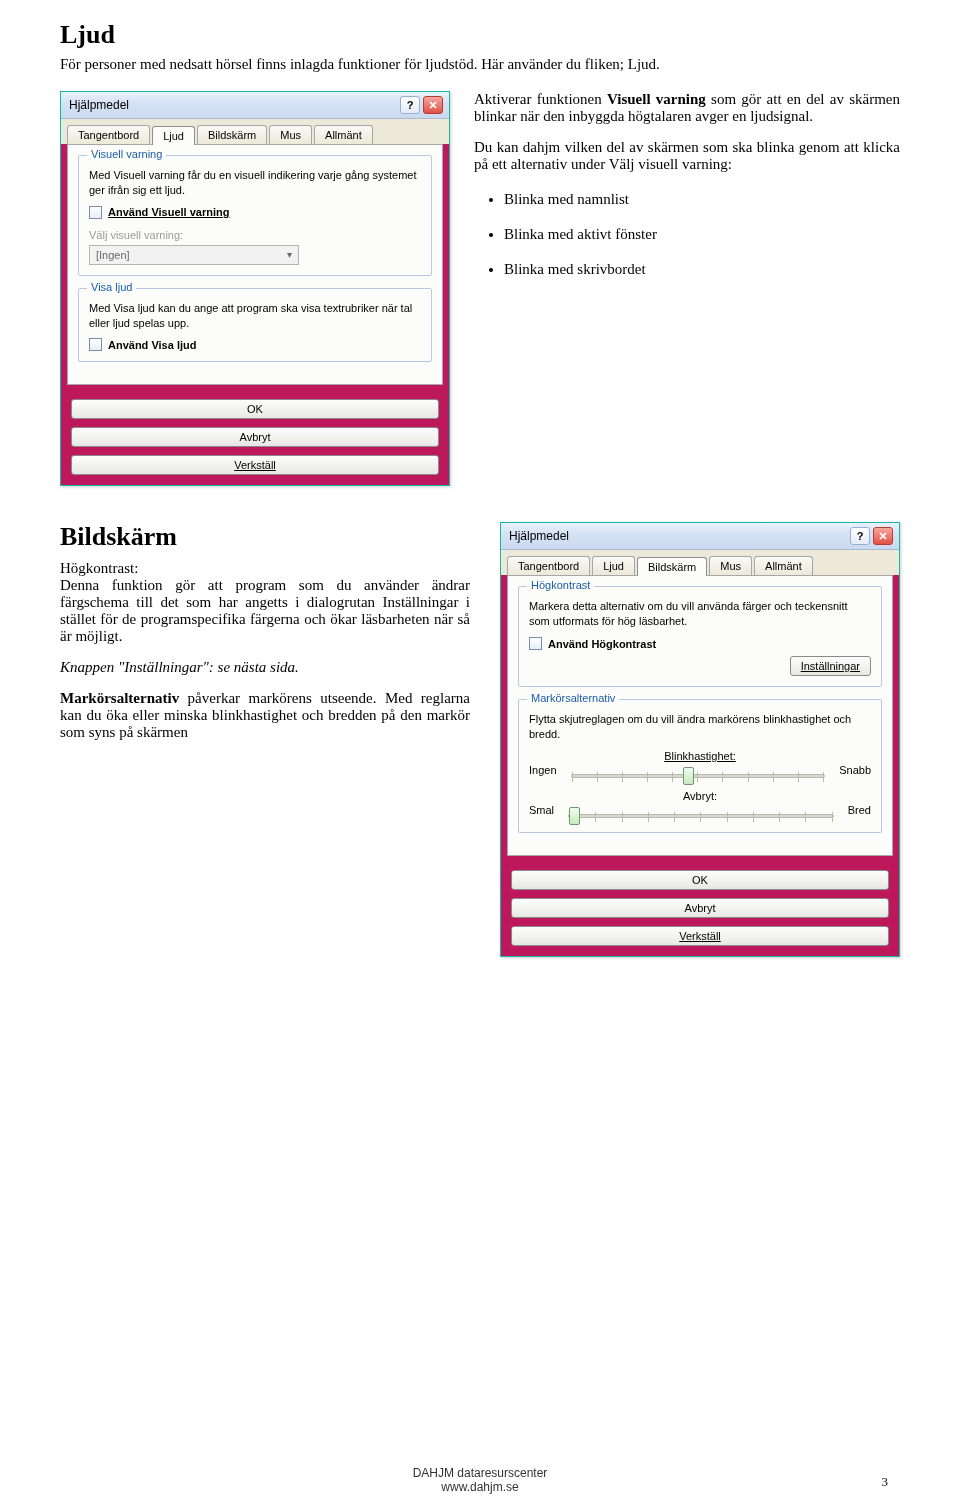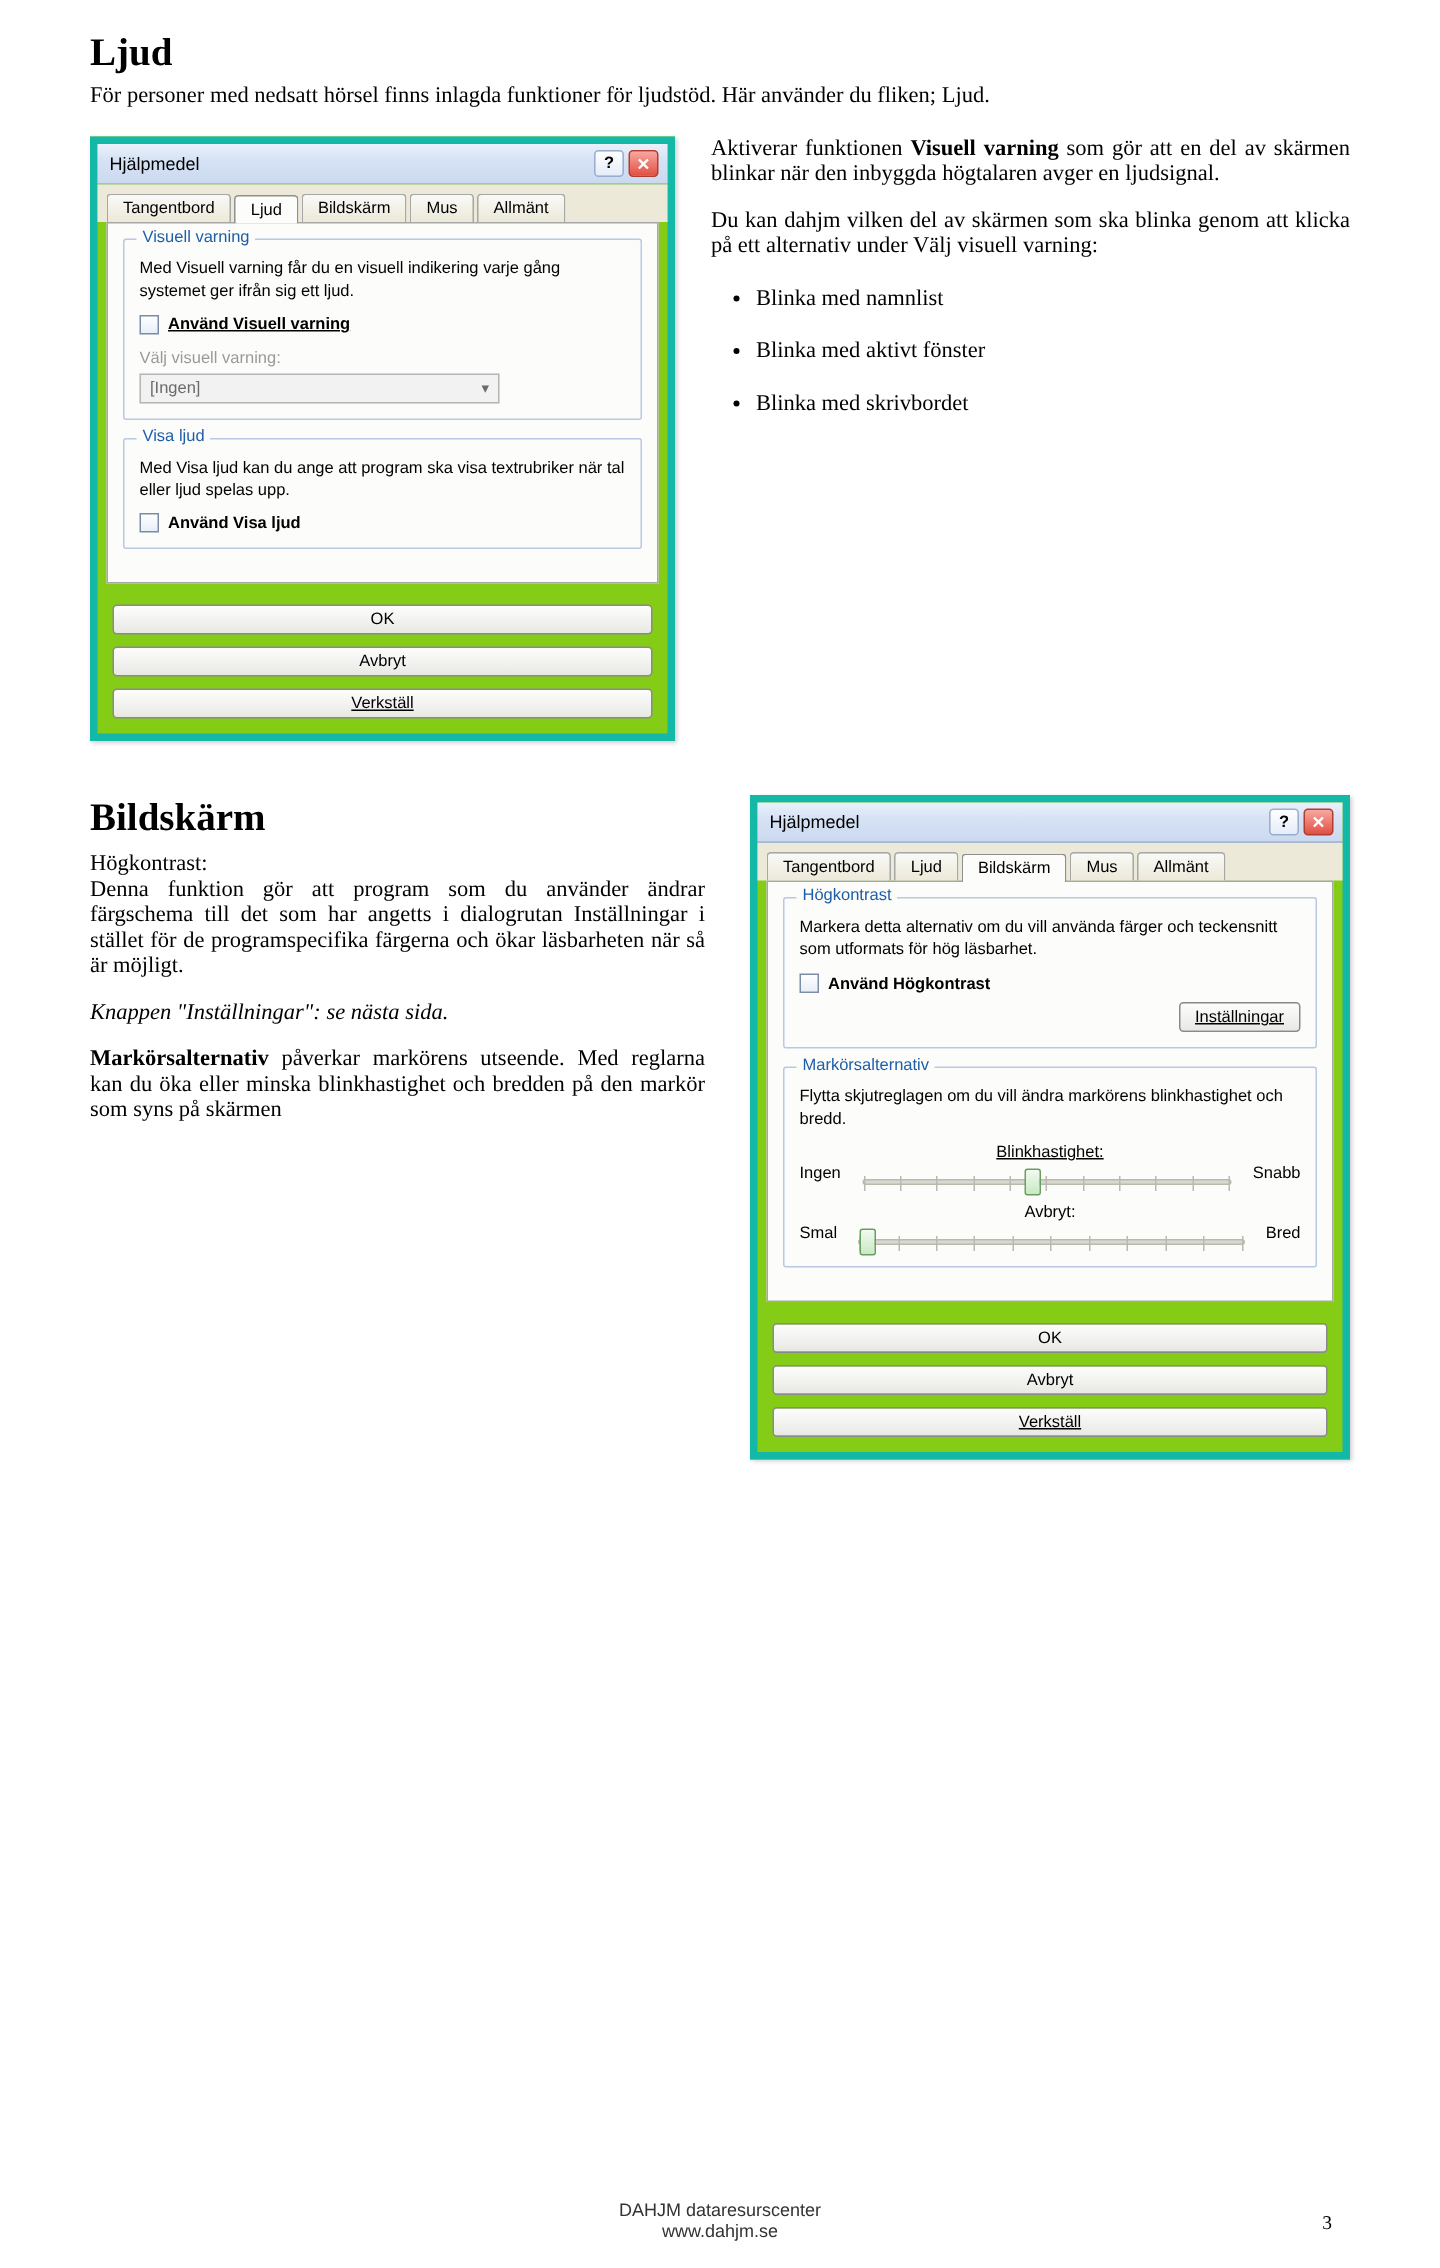--- a/index.html
+++ b/index.html
@@ -20,22 +20,22 @@
   .col-right ul { margin: 8px 0 18px 30px; }
   .col-right li { margin: 18px 0; }
   .bold { font-weight: bold; }
   .italic { font-style: italic; }
 
   
   .dialog {
     font-family: Tahoma, Arial, sans-serif;
     font-size: 11px;
     color: #000;
-    border: 5px solid #14b8a6;
-    background: #84cc16;
+    border: 1px solid #14b8a6;
+    background: #be185d;
     box-shadow: 1px 1px 3px rgba(0,0,0,.2);
     width: 390px;
   }
   .titlebar {
     display: flex; align-items: center; justify-content: space-between;
     background: linear-gradient(#eaf1fb, #d6e3f5 40%, #cbd9ef);
     border-bottom: 1px solid #a8b9d4;
     padding: 4px 6px 4px 8px;
     font-size: 12px;
   }
@@ -87,21 +87,21 @@
   }
   .gb-text { margin-bottom: 8px; line-height: 1.35; }
   .checkbox-row { display: flex; align-items: center; gap: 6px; margin-top: 8px; font-weight: bold; }
   .checkbox-box {
     width: 13px; height: 13px; border: 1px solid #7a8ca8;
     background: linear-gradient(#fff,#e8eef7);
   }
   .label-disabled { color: #9a9a9a; margin-top: 10px; }
   .dropdown {
     border: 1px solid #b5b5b5; background: #f2f2f2;
-    padding: 3px 6px; width: 240px; margin-top: 4px;
+    padding: 3px 6px; width: 210px; margin-top: 4px;
     color: #6a6a6a; display: flex; justify-content: space-between;
   }
   .dropdown .chev { font-size: 10px; }
   .btn-bar {
     display: flex; justify-content: flex-start; gap: 8px;
     padding: 8px 10px 10px 10px;
     flex-direction: column;
   }
   .btn {
     border: 1px solid #8a8a8a; border-radius: 3px;

